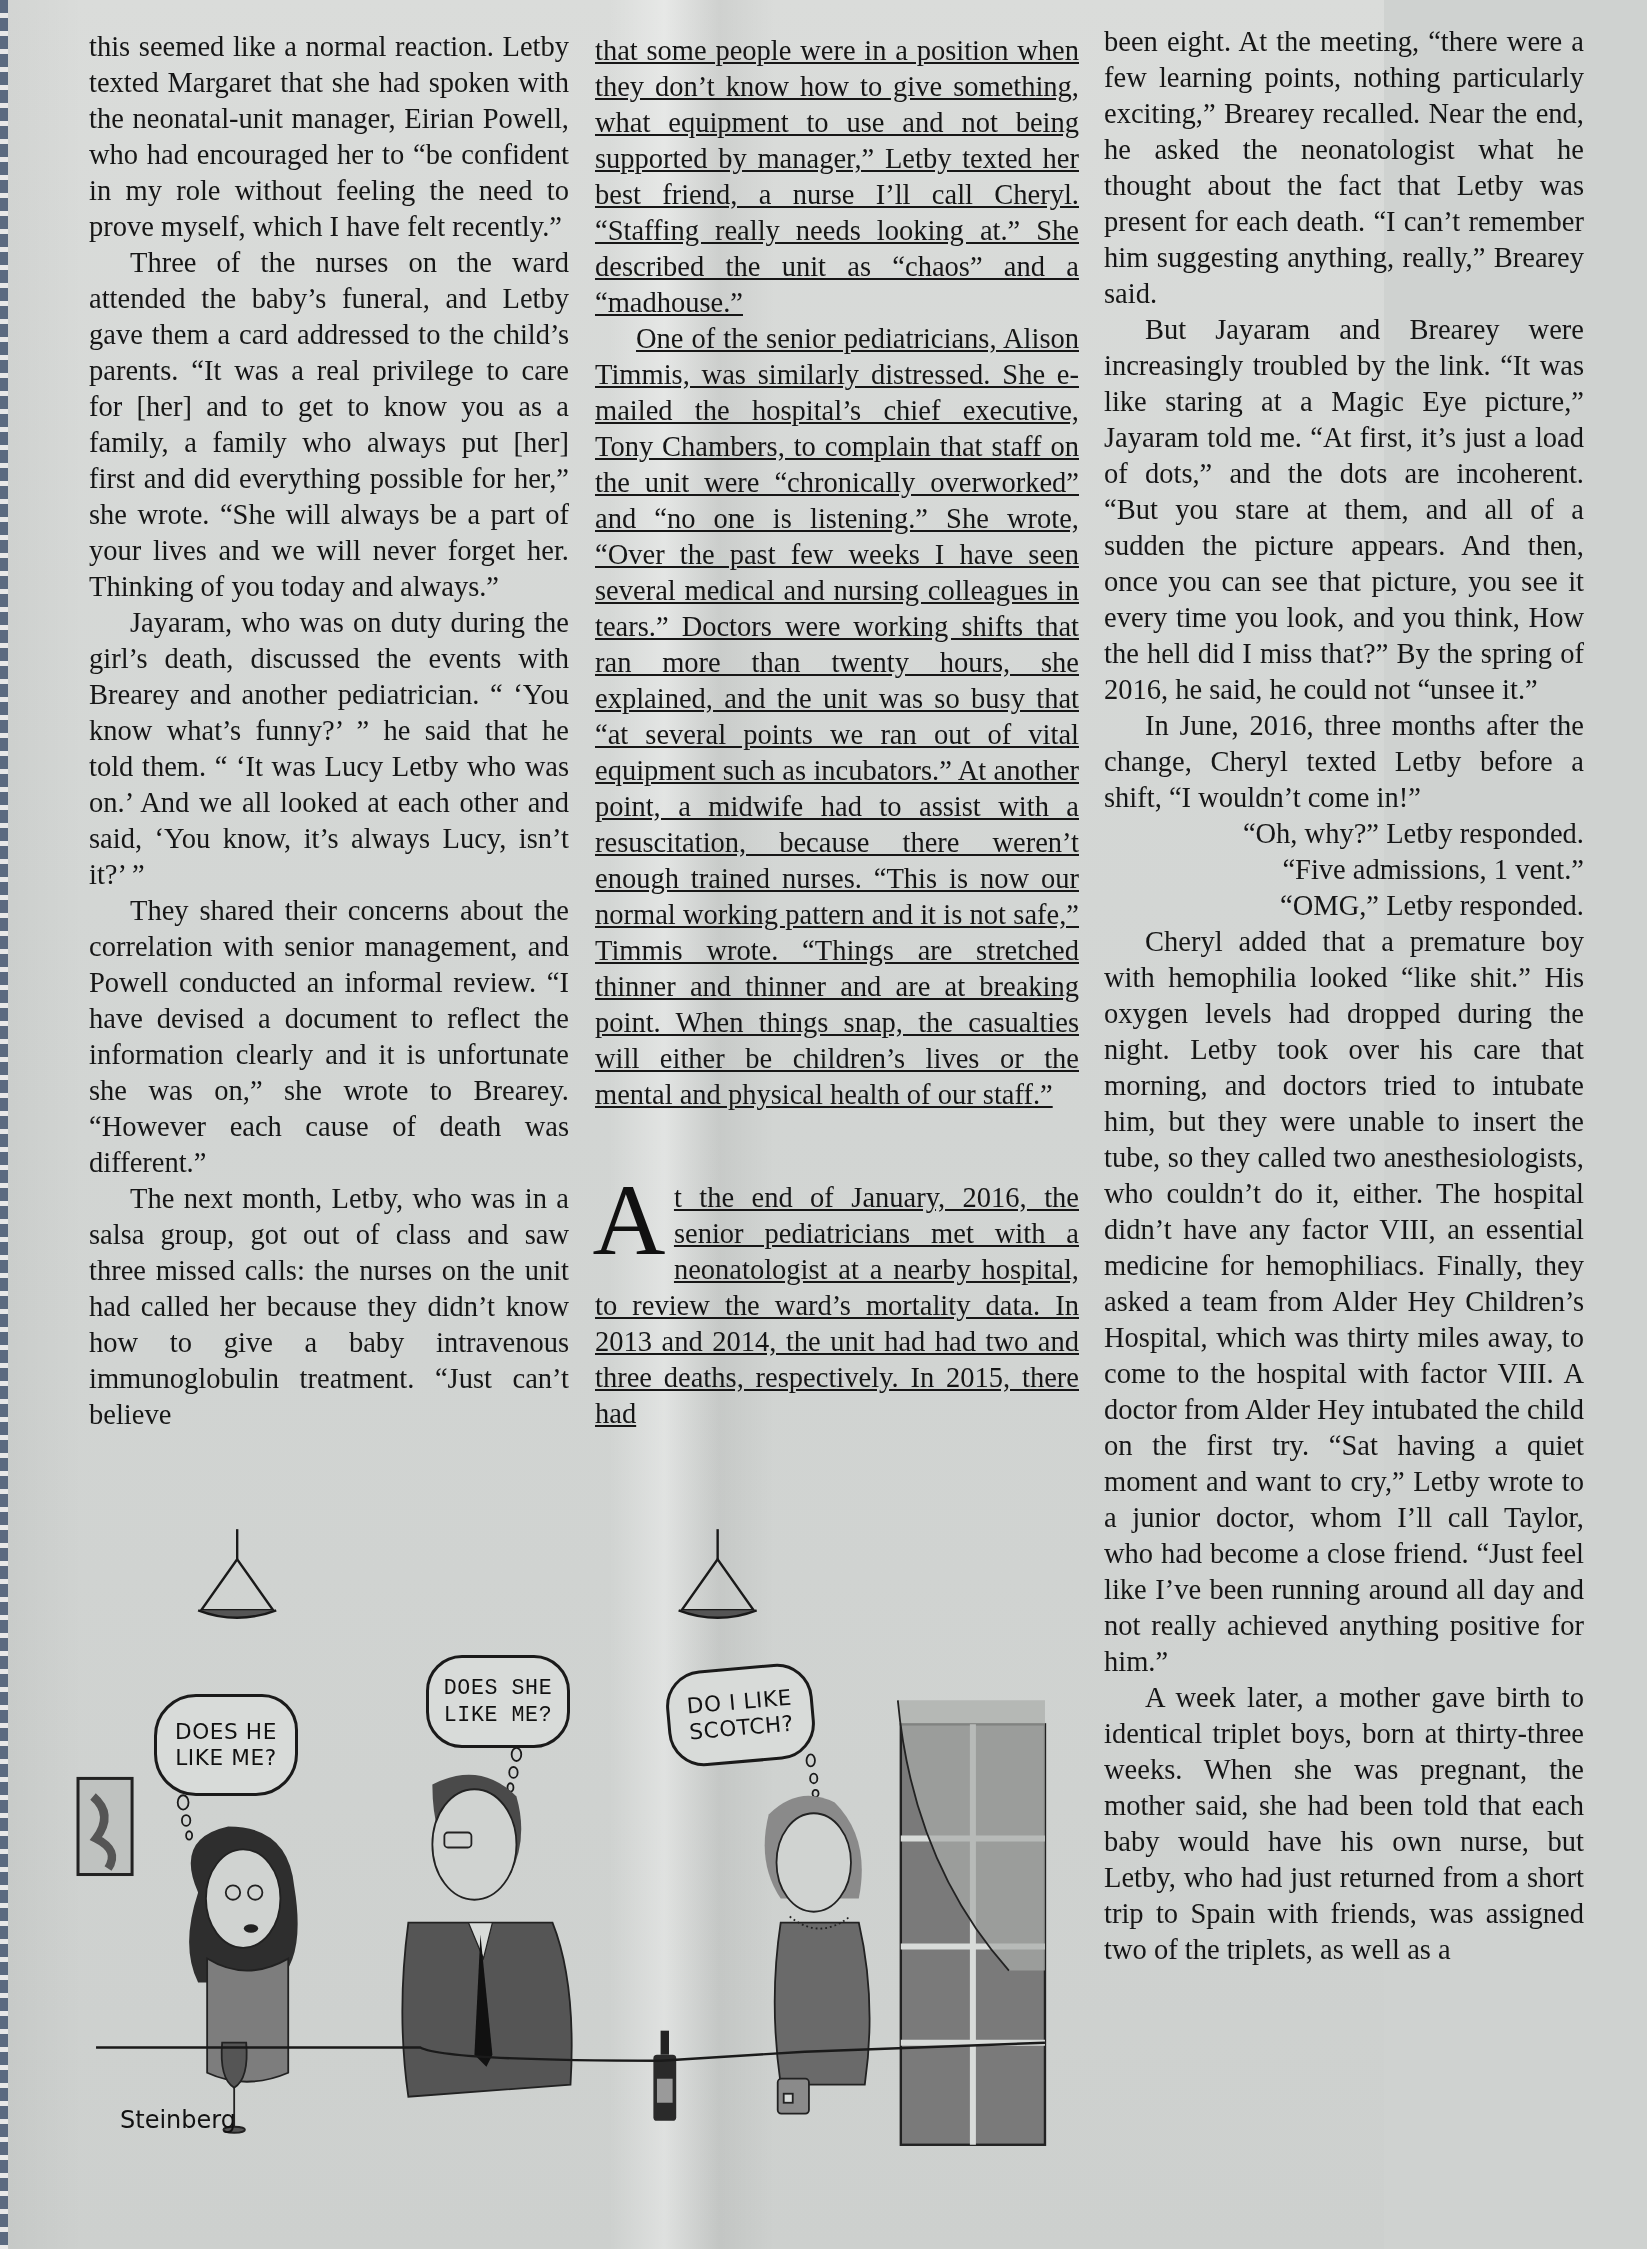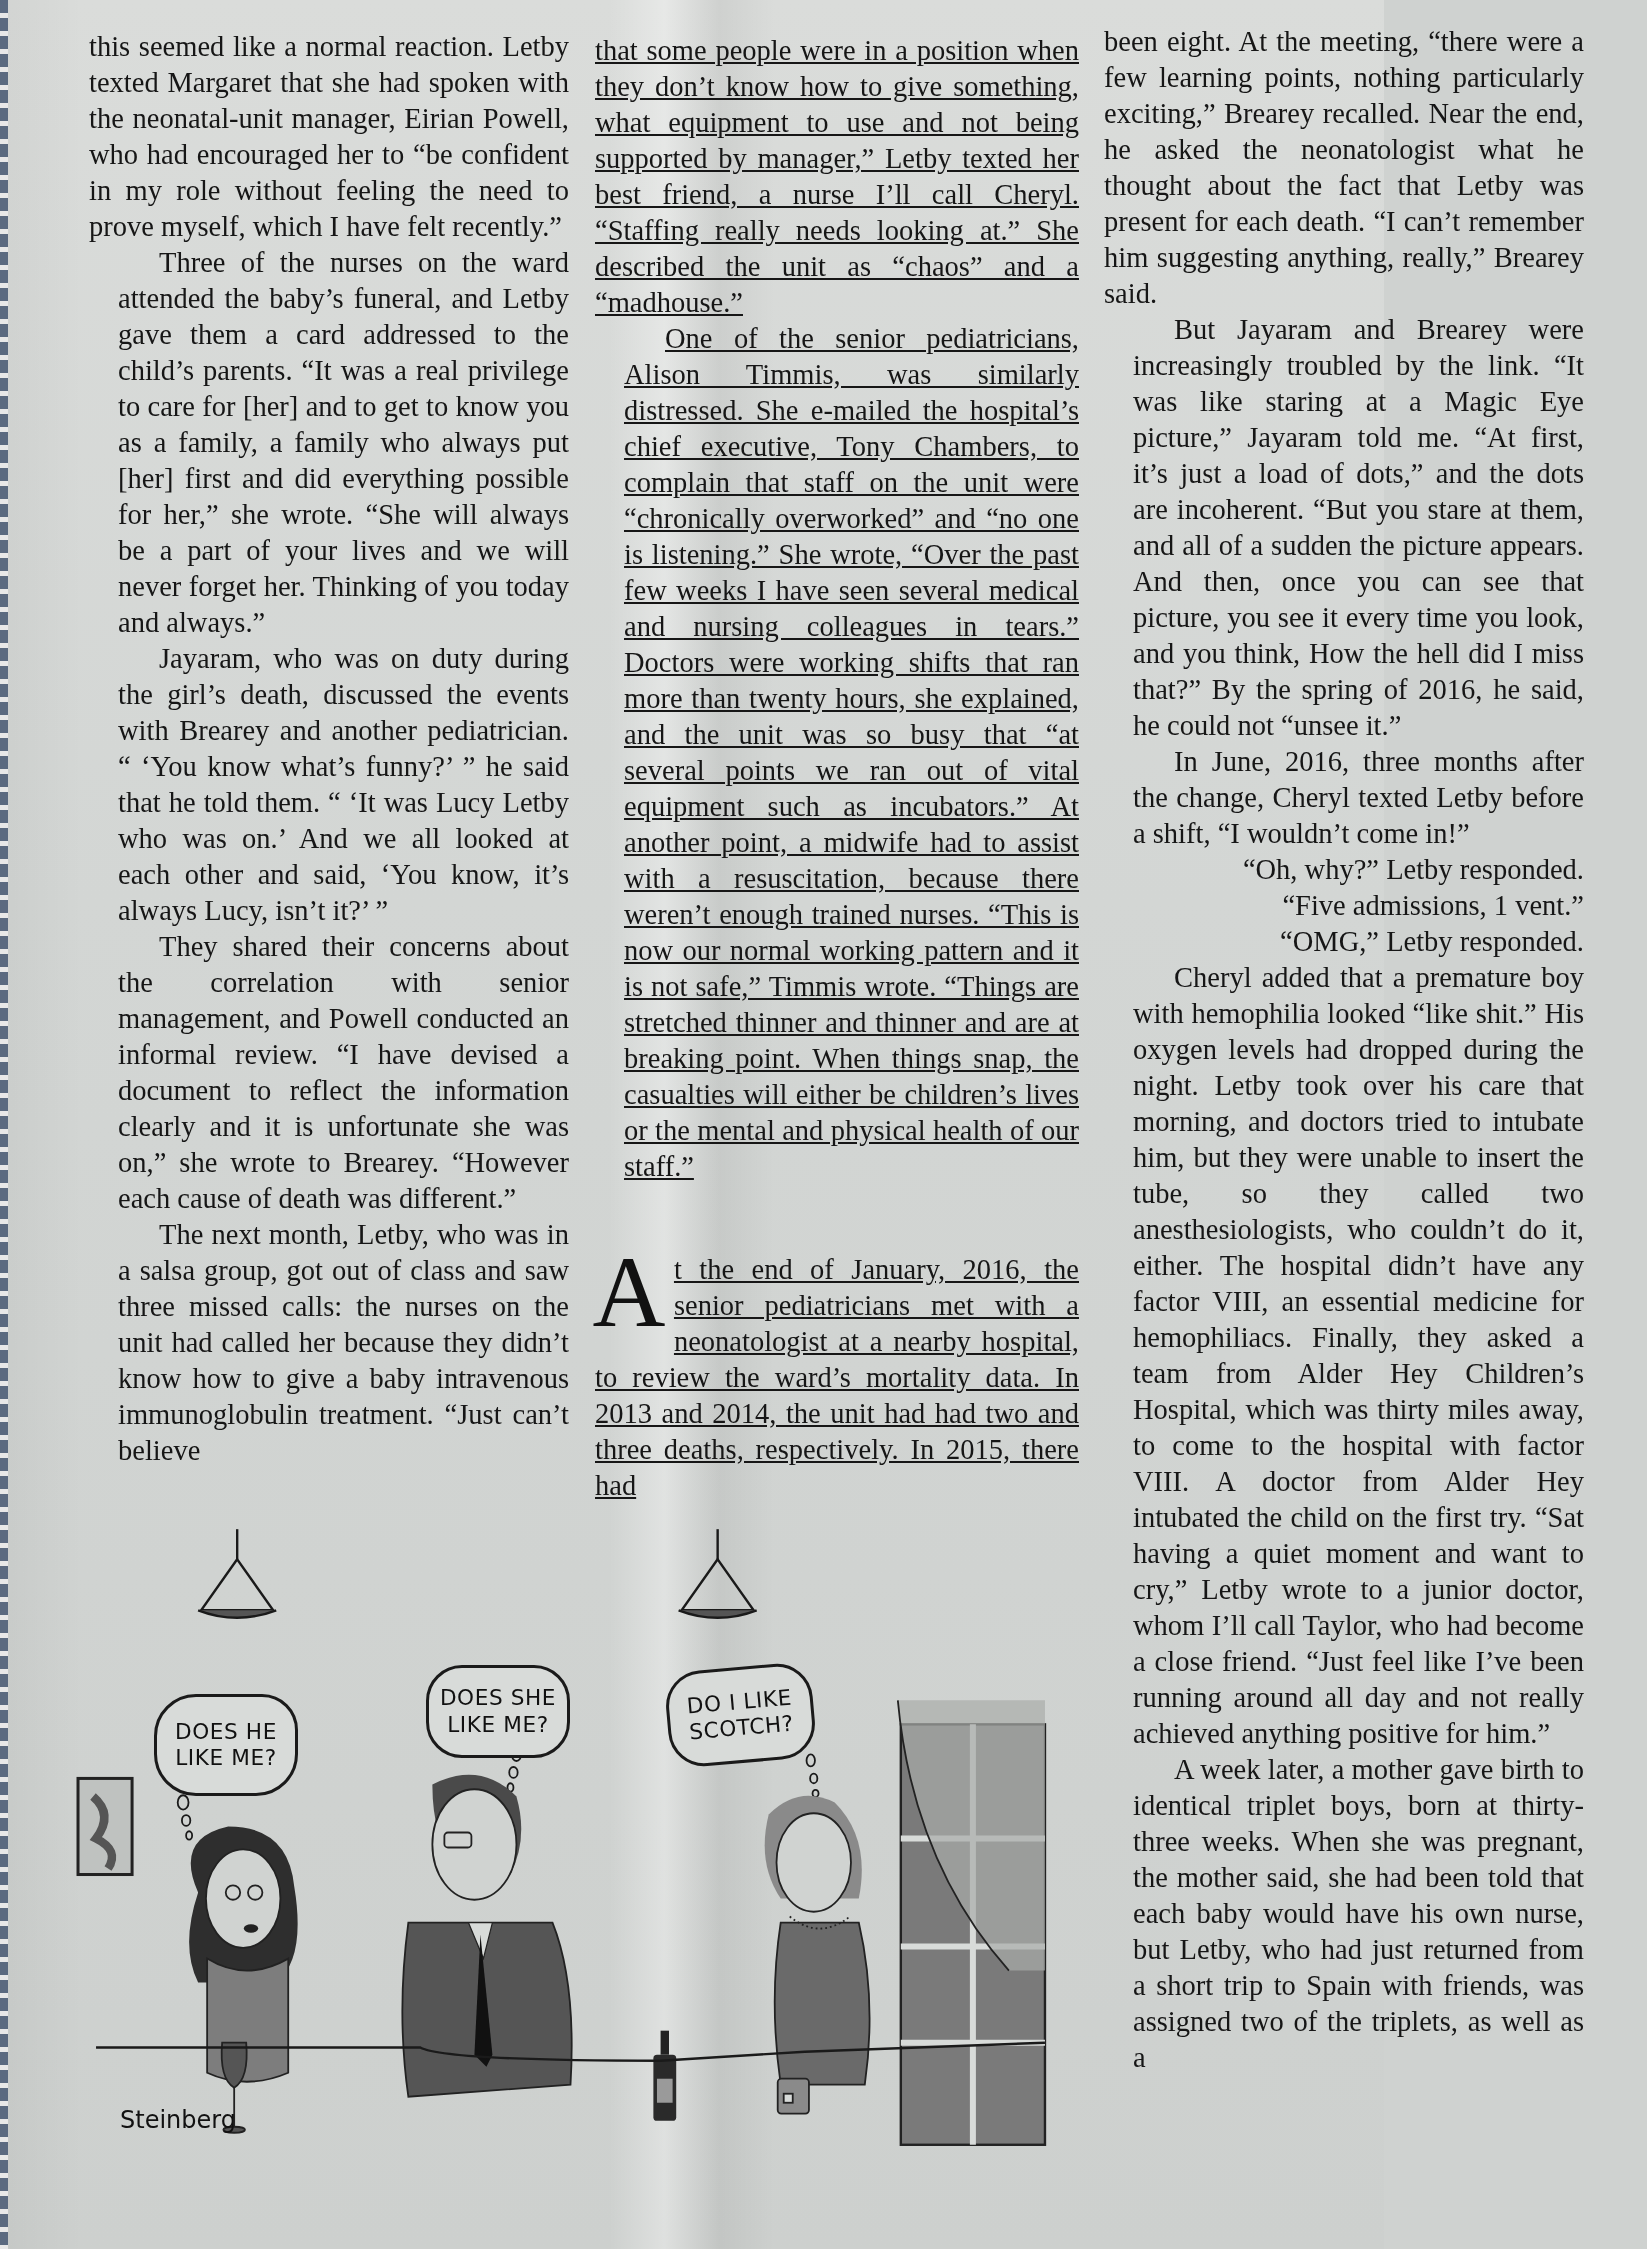--- a/index.html
+++ b/index.html
@@ -23,21 +23,21 @@
   }
   .col {
     position: absolute;
     font-size: 28.5px;
     line-height: 36px;
     text-align: justify;
     hyphens: none;
     color: #161616;
   }
   .col p { margin: 0; text-indent: 0; }
-  .col p.ind { text-indent: 41px; margin-left: 29px; }
+  .col p.ind { text-indent: 41px; }
   .col p.dlg { text-indent: 41px; text-align: right; }
   .col-left  { left: 89px;  top: 29px;  width: 480px; }
   .col-mid   { left: 595px;  top: 33px;  width: 484px; text-decoration: underline; }
   .col-right { left: 1104px; top: 24px;  width: 480px; }
 
   .section-gap { height: 67px; }
   .dropcap {
     float: left; font-size: 101px; line-height: 77px;
     margin: 2.4px 8.4px 0 -2.4px; font-weight: normal; color: #111;
   }
@@ -48,21 +48,21 @@
   }
   .cartoon svg { position: absolute; left: 0; top: 0; }
   .bubble {
     position: absolute; border: 3px solid #1a1a1a; border-radius: 36px;
     background: #d8dbd9; display: flex; align-items: center; justify-content: center;
     text-align: center; font-family: "DejaVu Sans", sans-serif;
     font-size: 21.6px; line-height: 26.4px; letter-spacing: 0.6px; color: #111;
     white-space: pre-line;
   }
   .bubble1 { left: 94px; top: 192px; width: 138px; height: 96px; border-radius: 42px 36px 42px 42px; }
-  .bubble2 { left: 366px; top: 163px; width: 138px; height: 87px; }
+  .bubble2 { left: 366px; top: 153px; width: 138px; height: 87px; font-family: Liberation Mono, monospace; }
   .bubble3 { left: 607px; top: 165px; width: 141px; height: 90px; transform: rotate(-5deg); }
   .signature {
     position: absolute; left: 60px; top: 604px;
     font-family: "DejaVu Sans", sans-serif; font-size: 24px; color: #111;
   }
 </style>
 </head>
 <body>
 
 <div class="page">

